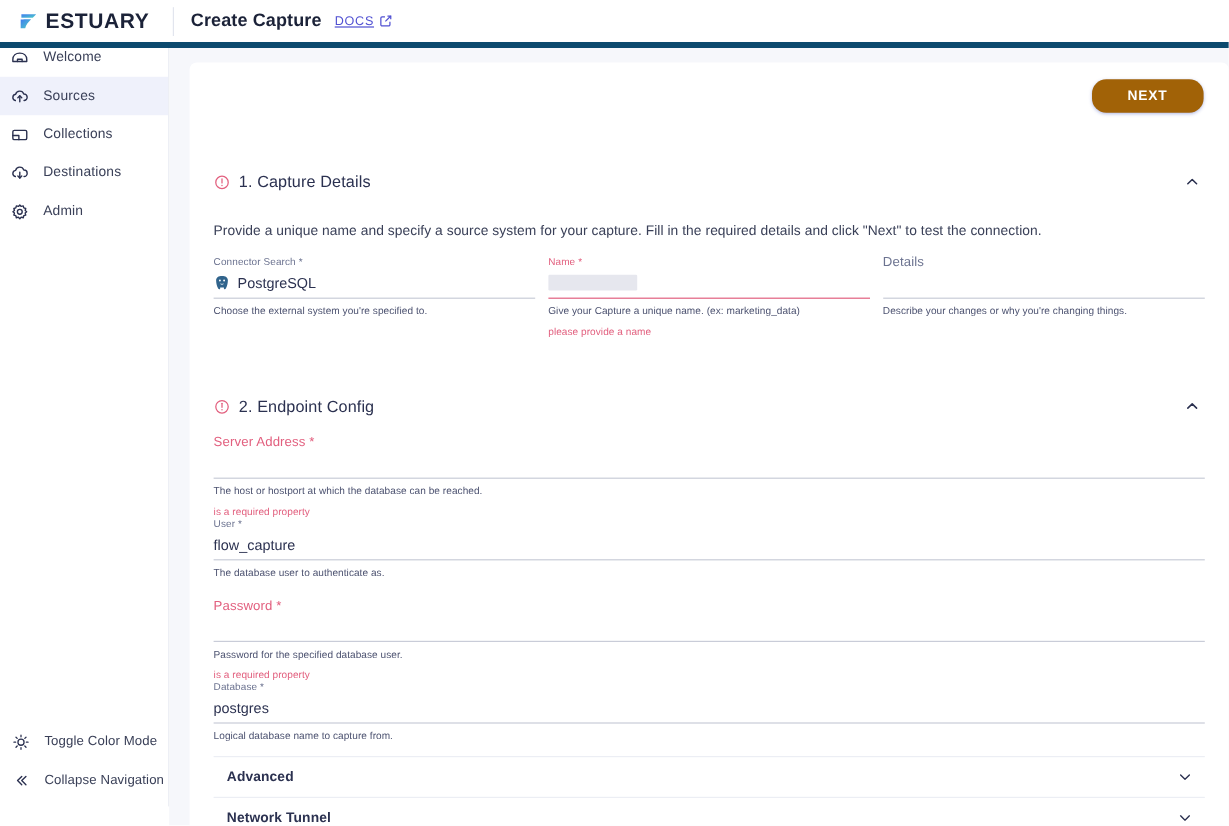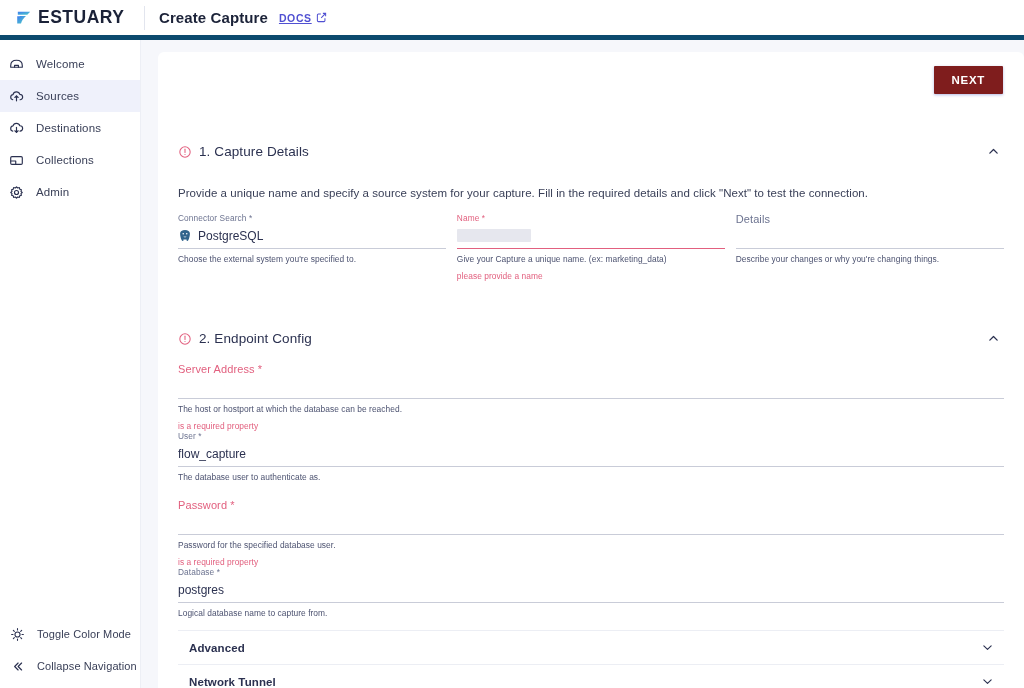--- a/index.html
+++ b/index.html
@@ -32,27 +32,27 @@
   .topbar-div { width: 1px; height: 24px; background: #e2e5ee; margin: 0 14px 0 4px; }
   .page-title {
     font-size: 15px; color: #1b2238; font-weight: bold; letter-spacing: .1px;
   }
   .docs-link {
     display: inline-flex; align-items: center; gap: 4px;
     margin-left: 11px; text-decoration: none;
   }
   .docs-text {
     font-size: 10.5px; color: #5050d2; text-decoration: underline;
-    letter-spacing: .6px; font-weight: 700;
+    letter-spacing: .6px; font-weight: 400;
   }
   .ext-icon { width: 11px; height: 11px; display: block; }
 
   
   .sidebar {
-    position: absolute; top: 40px; left: 0;
+    position: absolute; top: 24px; left: 0;
     width: 141px; height: 648px;
     background: #ffffff;
     border-right: 1px solid #edeff5;
     z-index: 15;
   }
   .nav-list { padding-top: 8px; }
   .nav-item {
     height: 32px; display: flex; align-items: center;
     gap: 11px; padding-left: 8px; cursor: pointer;
   }
@@ -76,24 +76,24 @@
   }
   .card {
     width: 866px; min-height: 700px;
     background: #ffffff;
     border-radius: 6px;
     padding: 14px 20px 0 20px;
     position: relative;
   }
   .next-row { display: flex; justify-content: flex-end; padding-right: 1px; }
   .next-btn {
-    background: #7f1d1d; color: #ffffff;
+    background: #a16207; color: #ffffff;
     font-size: 11.5px; font-weight: bold; letter-spacing: .7px;
-    border: none; border-radius: 1px;
-    padding: 8px 18px; cursor: pointer;
+    border: none; border-radius: 12px;
+    padding: 8px 30px; cursor: pointer;
     box-shadow: 0 1px 3px rgba(40,60,180,.35);
   }
 
   
   .section-head {
     display: flex; align-items: center;
     margin-top: 50px; cursor: pointer; padding-right: 4px;
   }
   .alert-icon { width: 14px; height: 14px; flex: none; margin-right: 7px; }
   .section-title { font-size: 13.5px; color: #2b3150; letter-spacing: .1px; }
@@ -196,33 +196,33 @@
       <svg class="nav-icon" viewBox="0 0 22 22" fill="none" stroke="#2b3150" stroke-width="1.5" stroke-linecap="round" stroke-linejoin="round">
         <path d="M6.2 15.2 A3.4 3.4 0 0 1 6.5 8.5 A4.6 4.6 0 0 1 15.3 8.2 A3.5 3.5 0 0 1 15.6 15.2"></path>
         <path d="M11 16.6 L11 10.3"></path>
           <path d="M8.9 12.3 L11 10.2 L13.1 12.3"></path>
       </svg>
       <span class="nav-label">Sources</span>
     </div>
 
     <div class="nav-item">
       <svg class="nav-icon" viewBox="0 0 22 22" fill="none" stroke="#2b3150" stroke-width="1.5" stroke-linecap="round" stroke-linejoin="round">
+        <rect x="3.5" y="6" width="15" height="10" rx="1.6"></rect>
+        <path d="M3.5 11.6 L10 11.6 L10 16"></path>
+      </svg>
+      <span class="nav-label">Collections</span>
+    </div>
+
+    <div class="nav-item">
+      <svg class="nav-icon" viewBox="0 0 22 22" fill="none" stroke="#2b3150" stroke-width="1.5" stroke-linecap="round" stroke-linejoin="round">
         <path d="M6.2 14.4 A3.4 3.4 0 0 1 6.5 7.7 A4.6 4.6 0 0 1 15.3 7.4 A3.5 3.5 0 0 1 15.6 14.4"></path>
         <path d="M11 9.6 L11 16"></path>
           <path d="M8.9 13.9 L11 16 L13.1 13.9"></path>
       </svg>
       <span class="nav-label">Destinations</span>
-    </div>
-
-    <div class="nav-item">
-      <svg class="nav-icon" viewBox="0 0 22 22" fill="none" stroke="#2b3150" stroke-width="1.5" stroke-linecap="round" stroke-linejoin="round">
-        <rect x="3.5" y="6" width="15" height="10" rx="1.6"></rect>
-        <path d="M3.5 11.6 L10 11.6 L10 16"></path>
-      </svg>
-      <span class="nav-label">Collections</span>
     </div>
 
     <div class="nav-item">
       <svg class="nav-icon" viewBox="0 0 22 22" fill="none" stroke="#2b3150" stroke-width="1.5" stroke-linejoin="round">
         <circle cx="11" cy="11" r="2.6"></circle>
         <path d="M11 3.6 L12.5 5.2 L14.7 4.6 L15.3 6.8 L17.4 7.4 L16.8 9.6 L18.4 11 L16.8 12.4 L17.4 14.6 L15.3 15.2 L14.7 17.4 L12.5 16.8 L11 18.4 L9.5 16.8 L7.3 17.4 L6.7 15.2 L4.6 14.6 L5.2 12.4 L3.6 11 L5.2 9.6 L4.6 7.4 L6.7 6.8 L7.3 4.6 L9.5 5.2 Z"></path>
       </svg>
       <span class="nav-label">Admin</span>
     </div>
 

